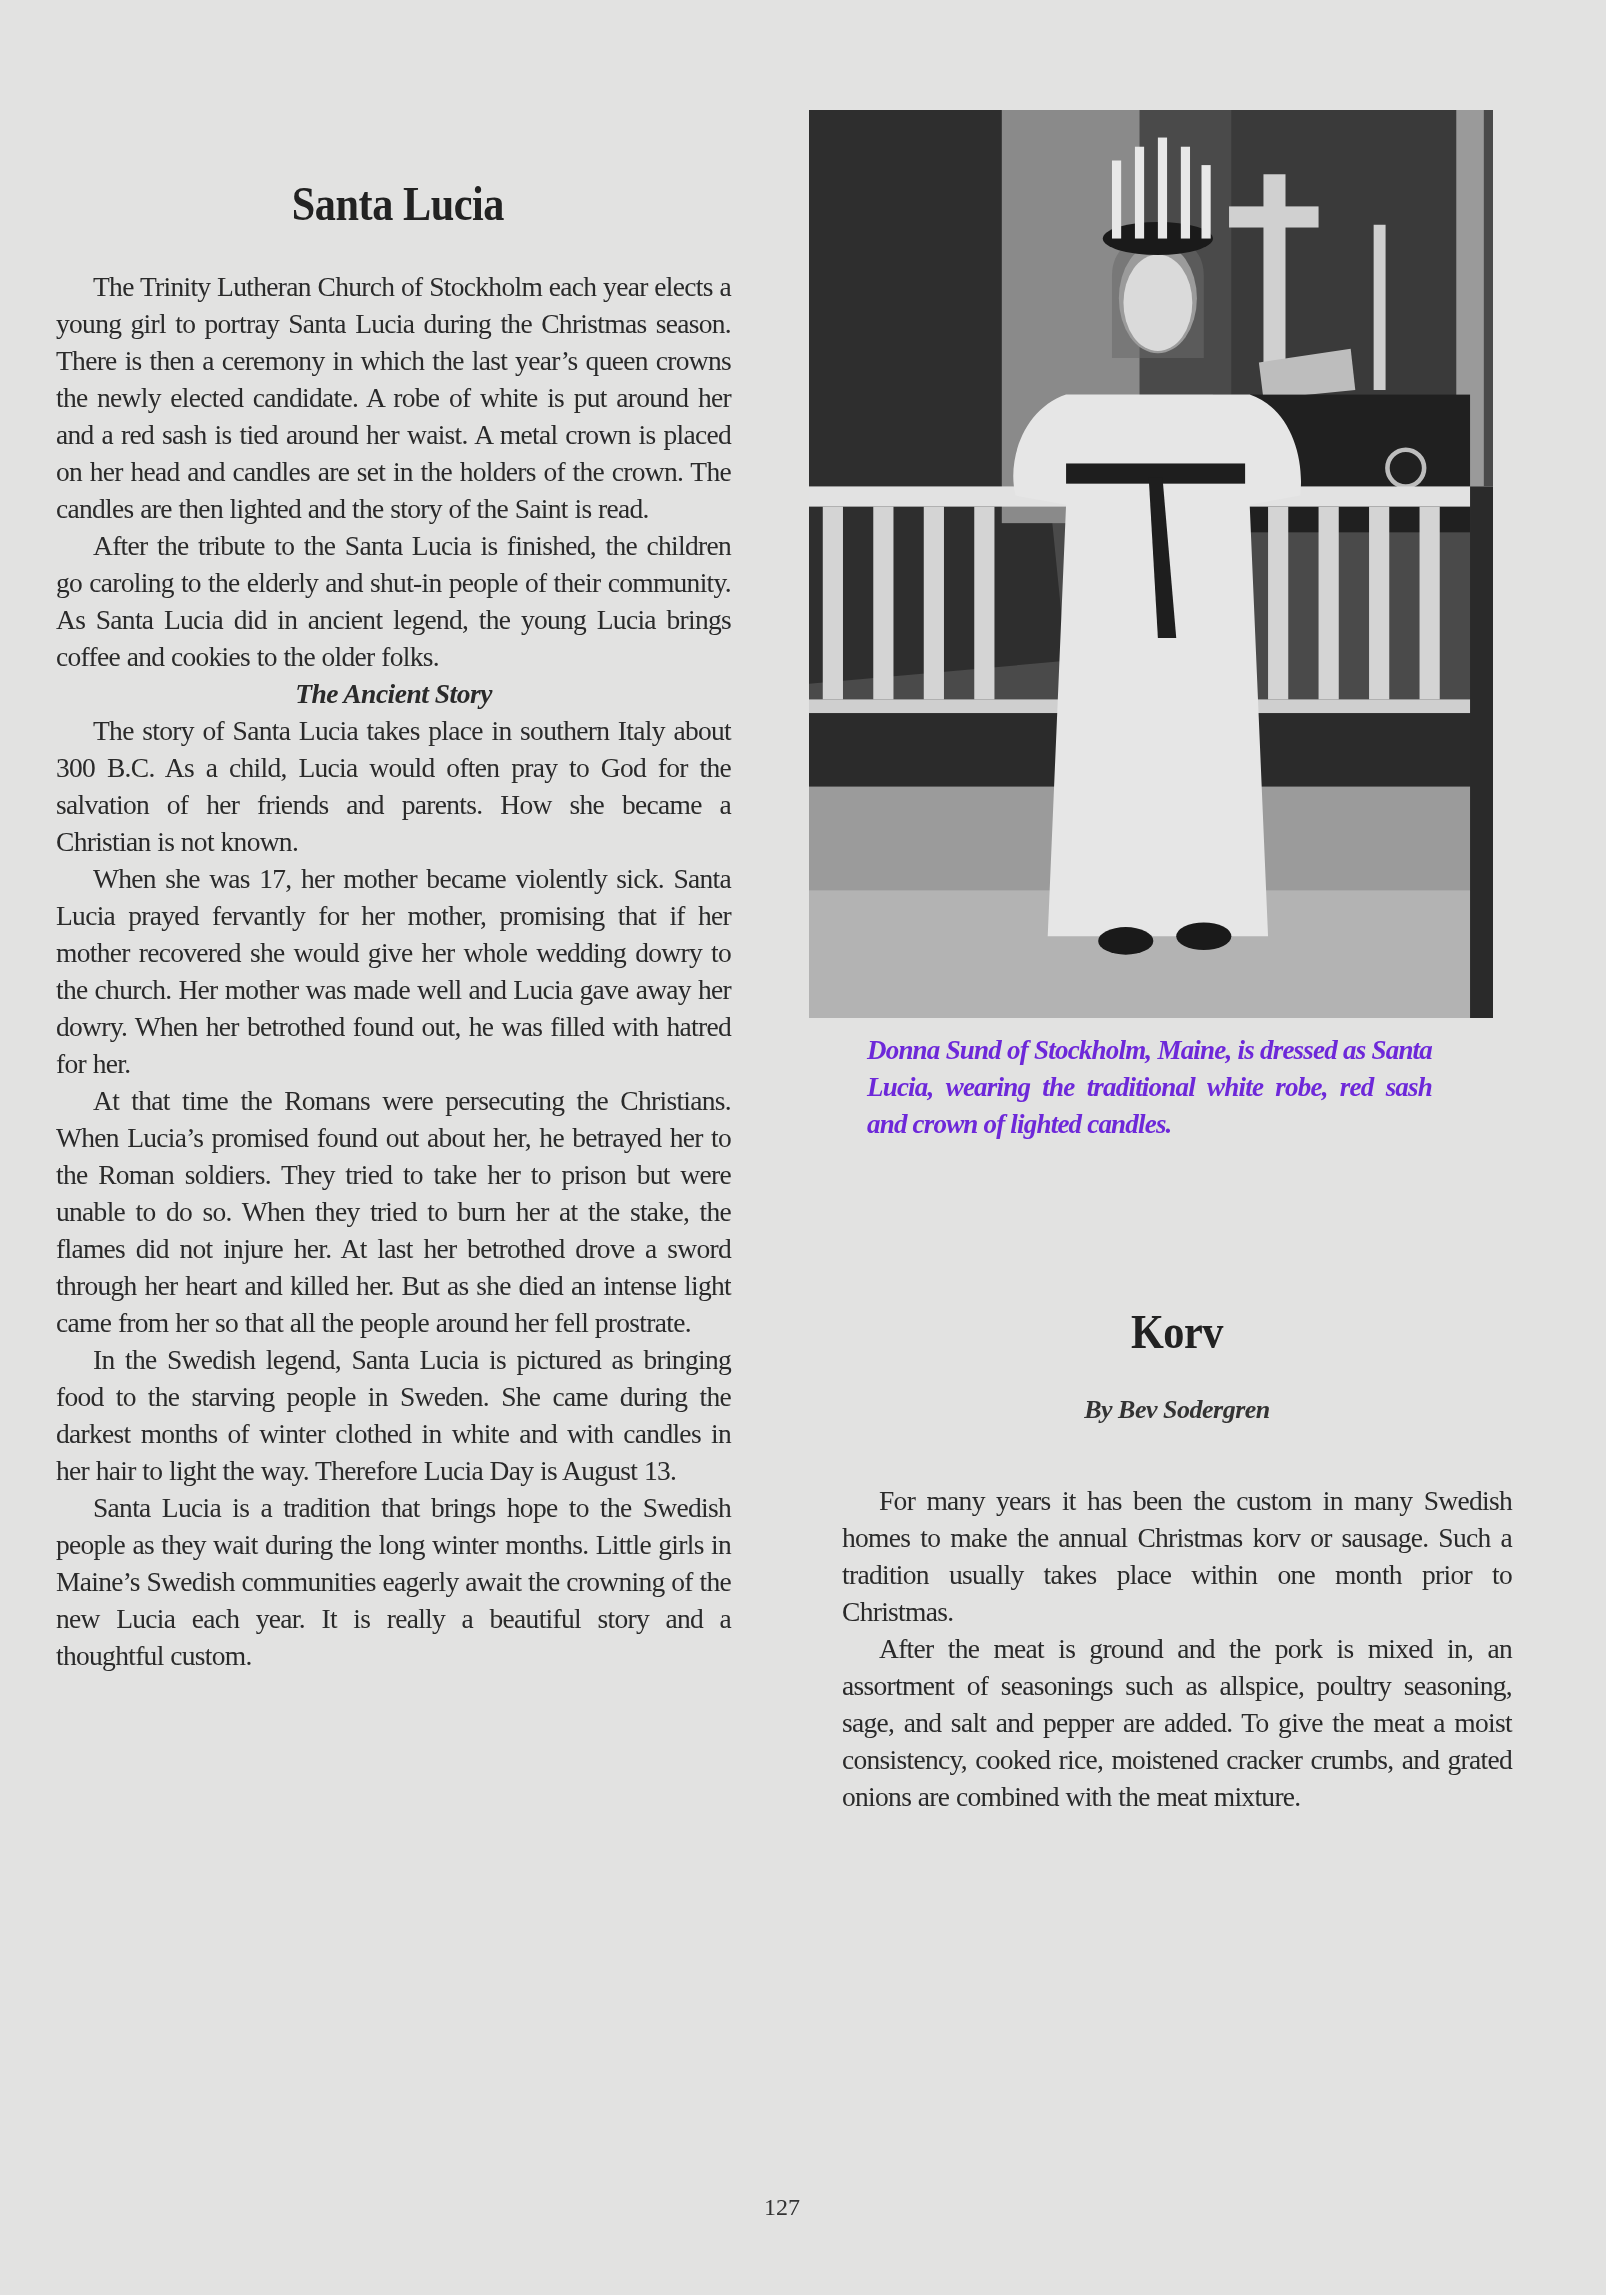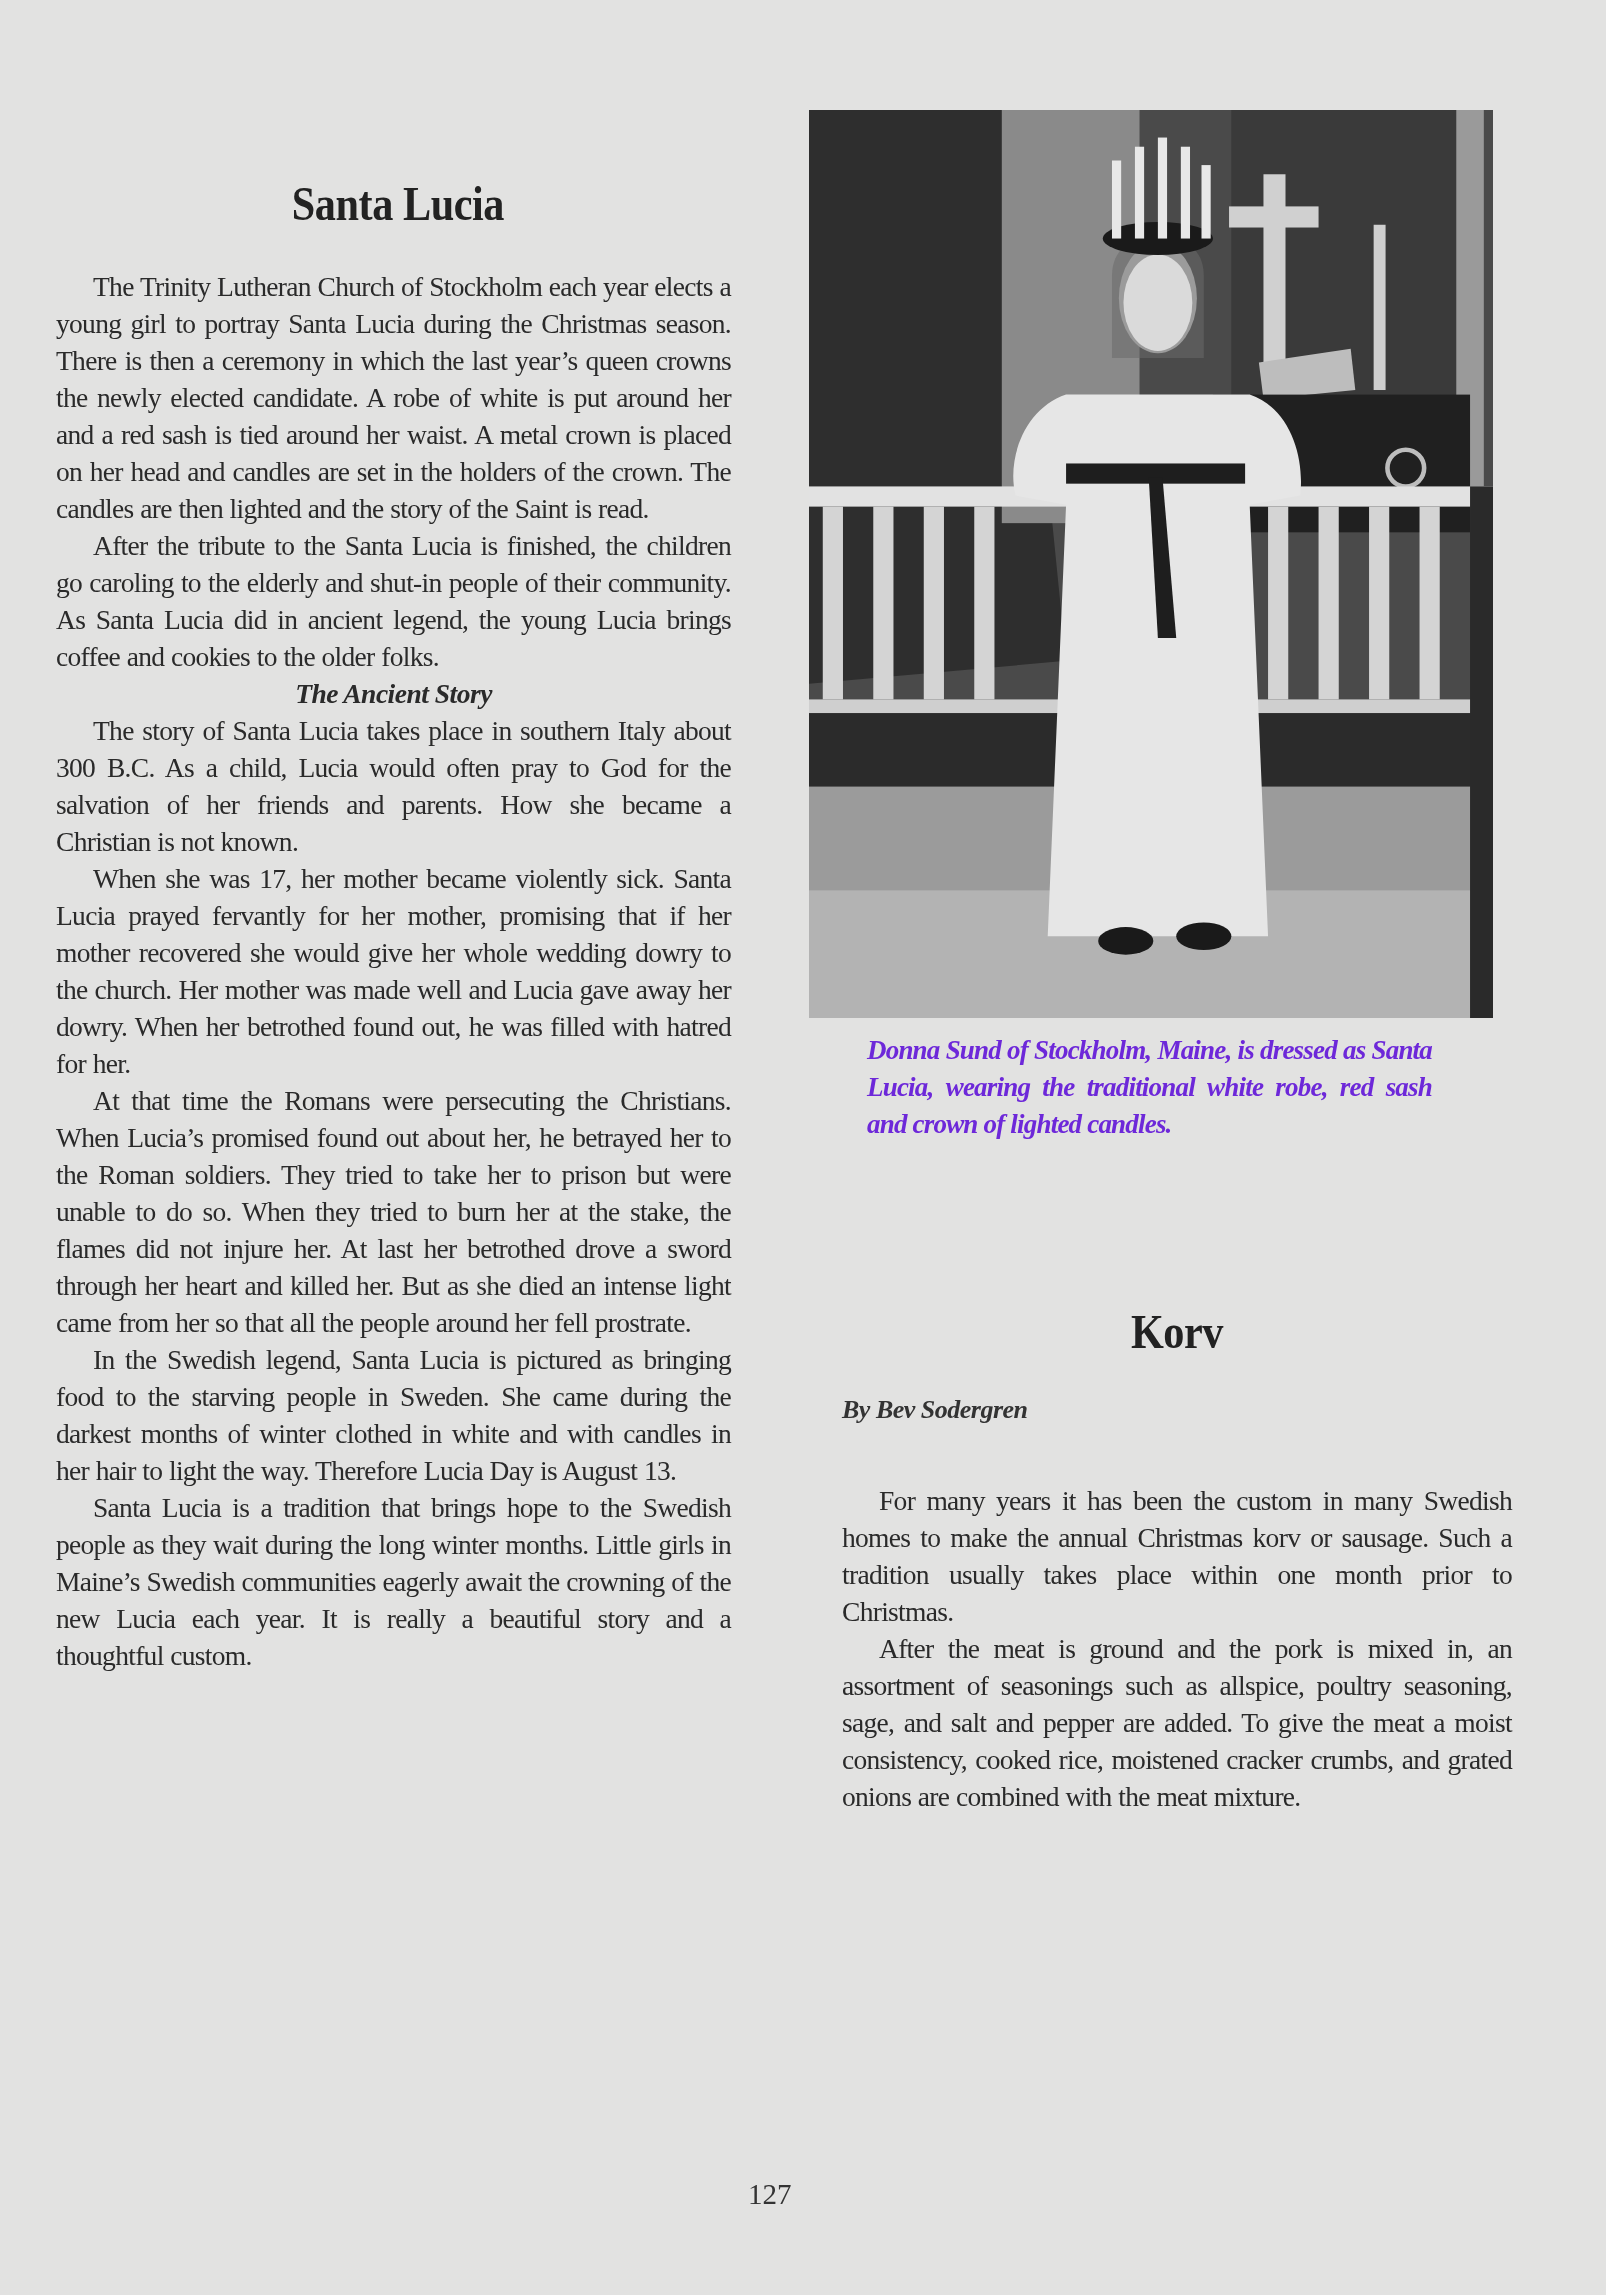--- a/index.html
+++ b/index.html
@@ -42,28 +42,28 @@
     }
     .photo svg { display: block; width: 100%; height: 100%; }
     .caption {
       position: absolute; left: 867px; top: 1032px; width: 565px;
       font-style: italic; font-weight: bold;
       font-size: 27px; line-height: 37px; margin: 0;
       text-align: justify; letter-spacing: -0.8px; color: #6d28d9;
     }
     .korv-title { margin-top: 280px; }
     .byline {
-      font-style: italic; font-weight: bold; 
+      font-style: italic; font-weight: bold; text-align: center;
       font-size: 26px; margin: 39px 0 0 0; letter-spacing: -0.5px;
       color: #333;
     }
     .korv-body { margin-top: 57px; }
     .page-number {
       position: absolute; left: 748px; top: 2178px;
-      font-size: 29px; color: #333; margin: 0;
+      font-size: 24px; color: #333; margin: 16px;
     }
   </style>
 </head>
 <body>
 
 <div class="col-left">
   <h1 class="title left-title">Santa Lucia</h1>
   <div class="article-body">
     <p class="para">The Trinity Lutheran Church of Stockholm each year elects a young girl to portray Santa Lucia during the Christmas season. There is then a ceremony in which the last year’s queen crowns the newly elected candidate. A robe of white is put around her and a red sash is tied around her waist. A metal crown is placed on her head and candles are set in the holders of the crown. The candles are then lighted and the story of the Saint is read.</p>
     <p class="para">After the tribute to the Santa Lucia is finished, the children go caroling to the elderly and shut-in people of their community. As Santa Lucia did in ancient legend, the young Lucia brings coffee and cookies to the older folks.</p>

